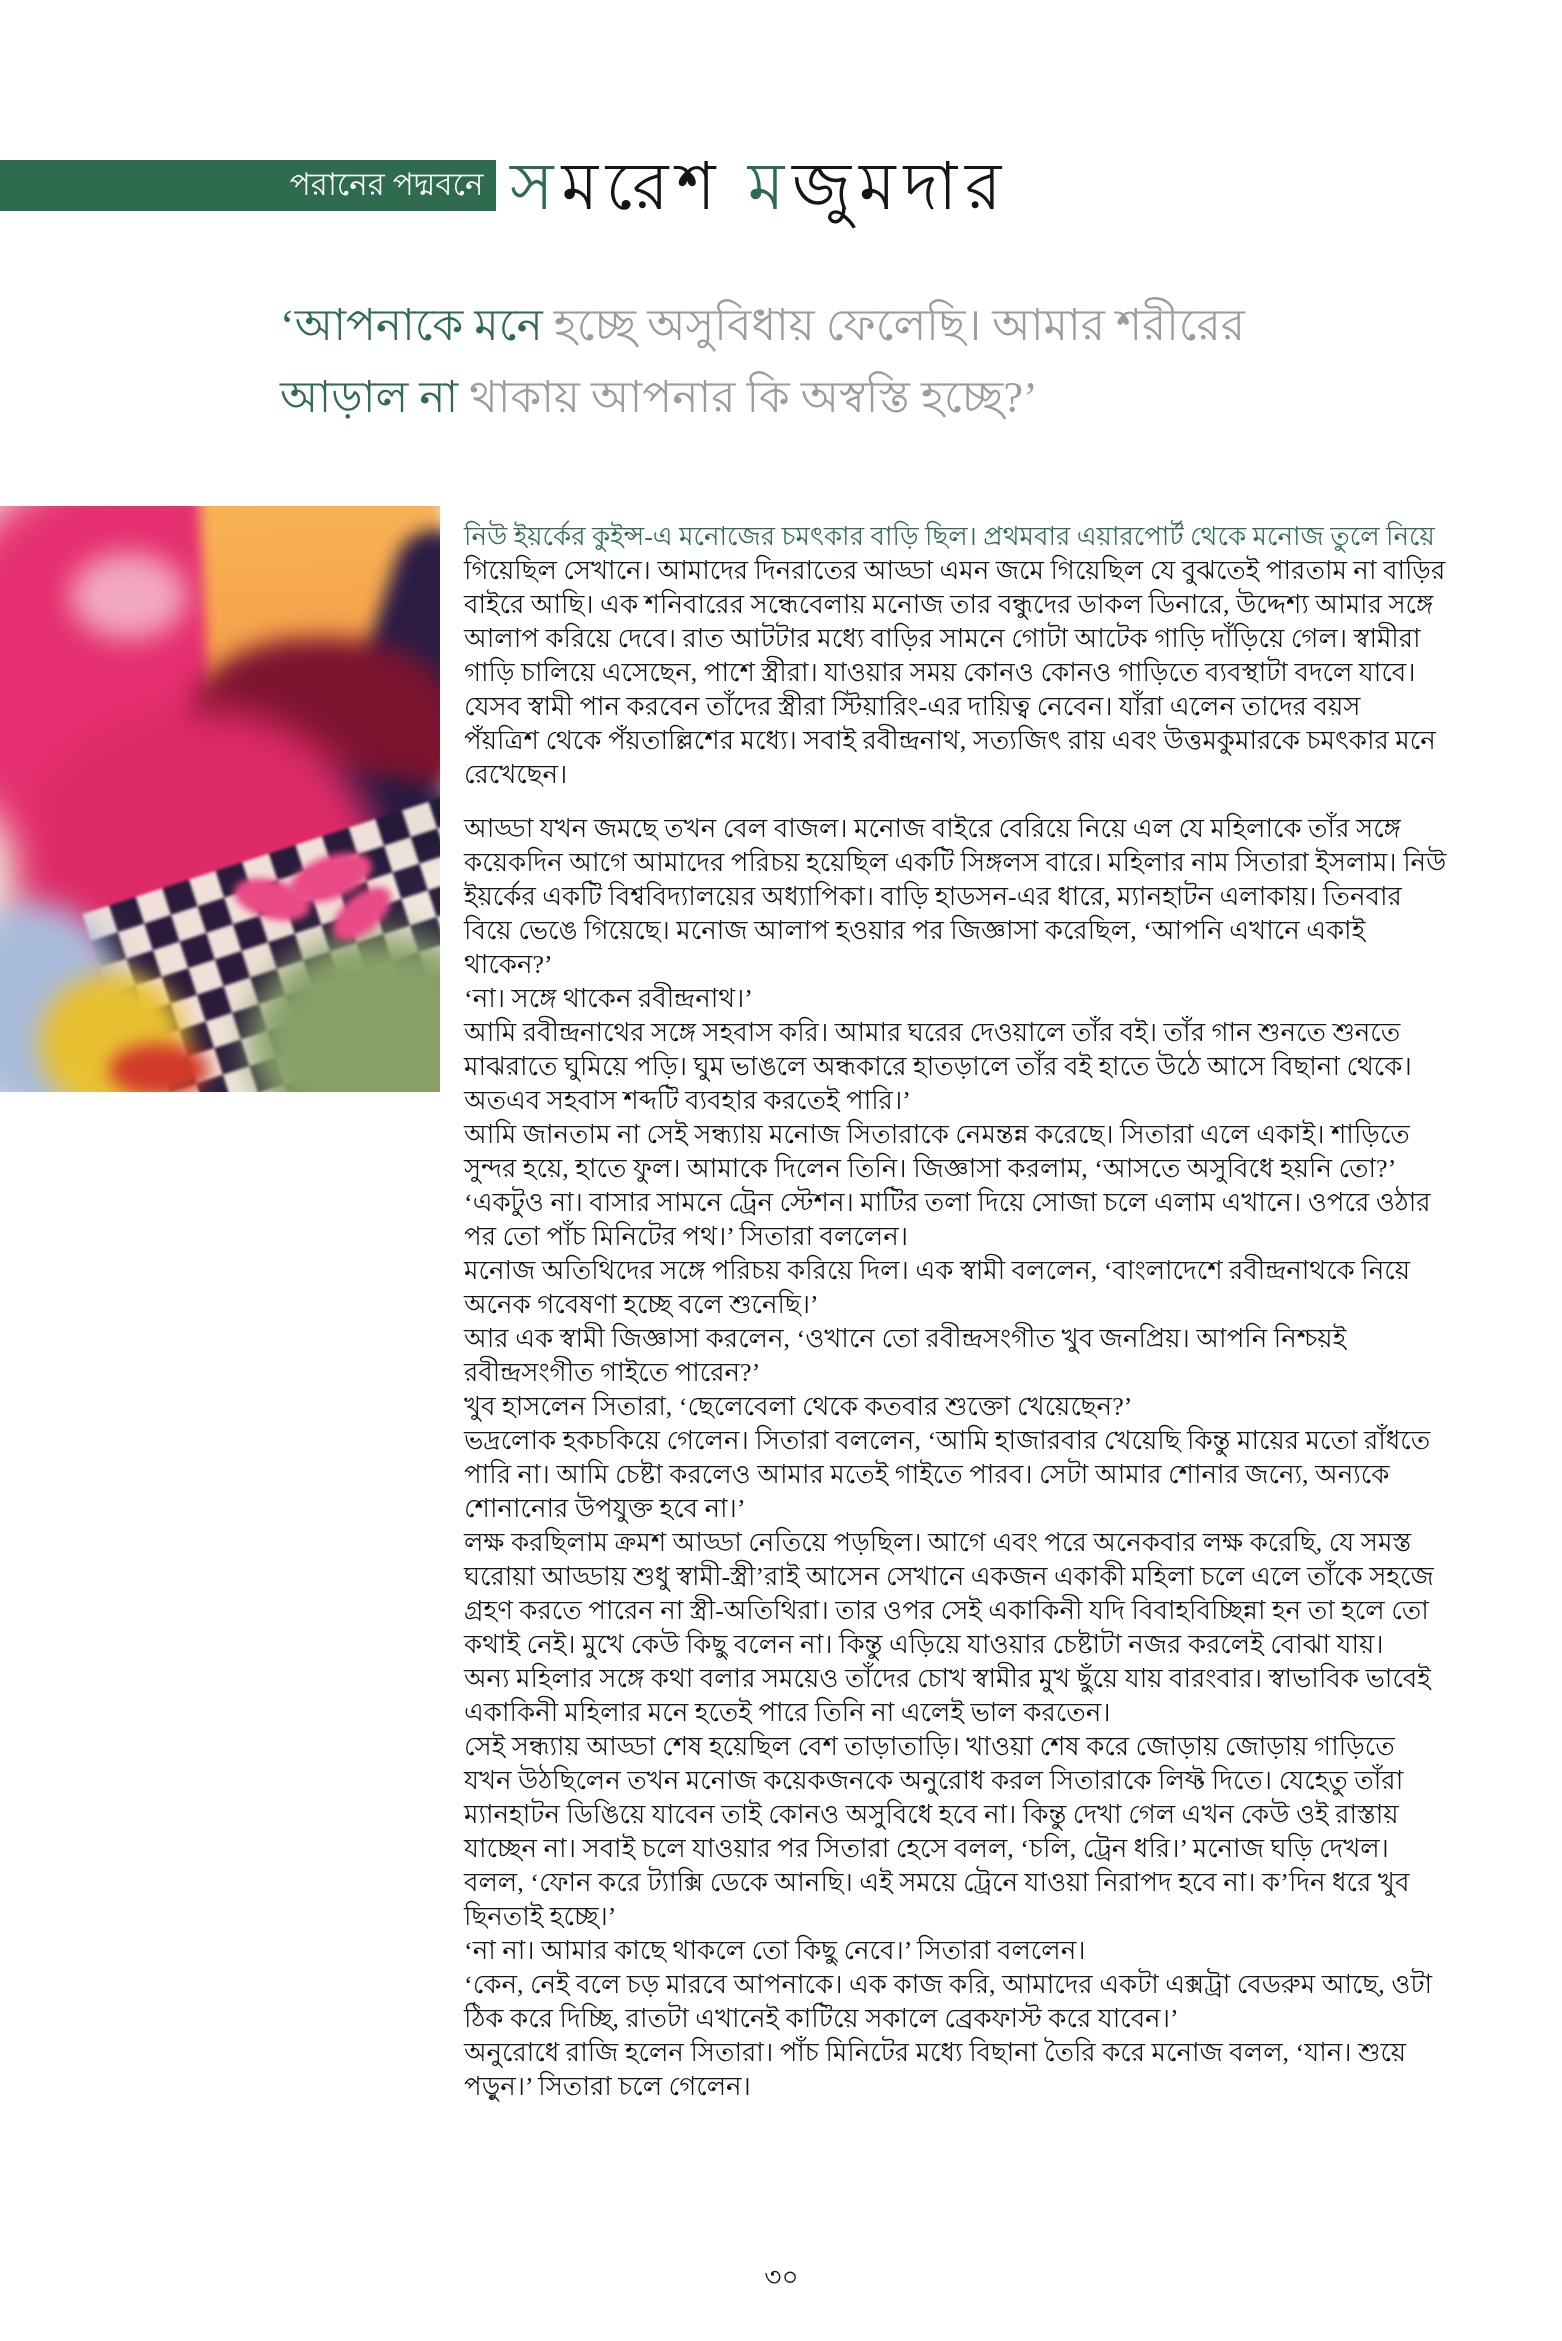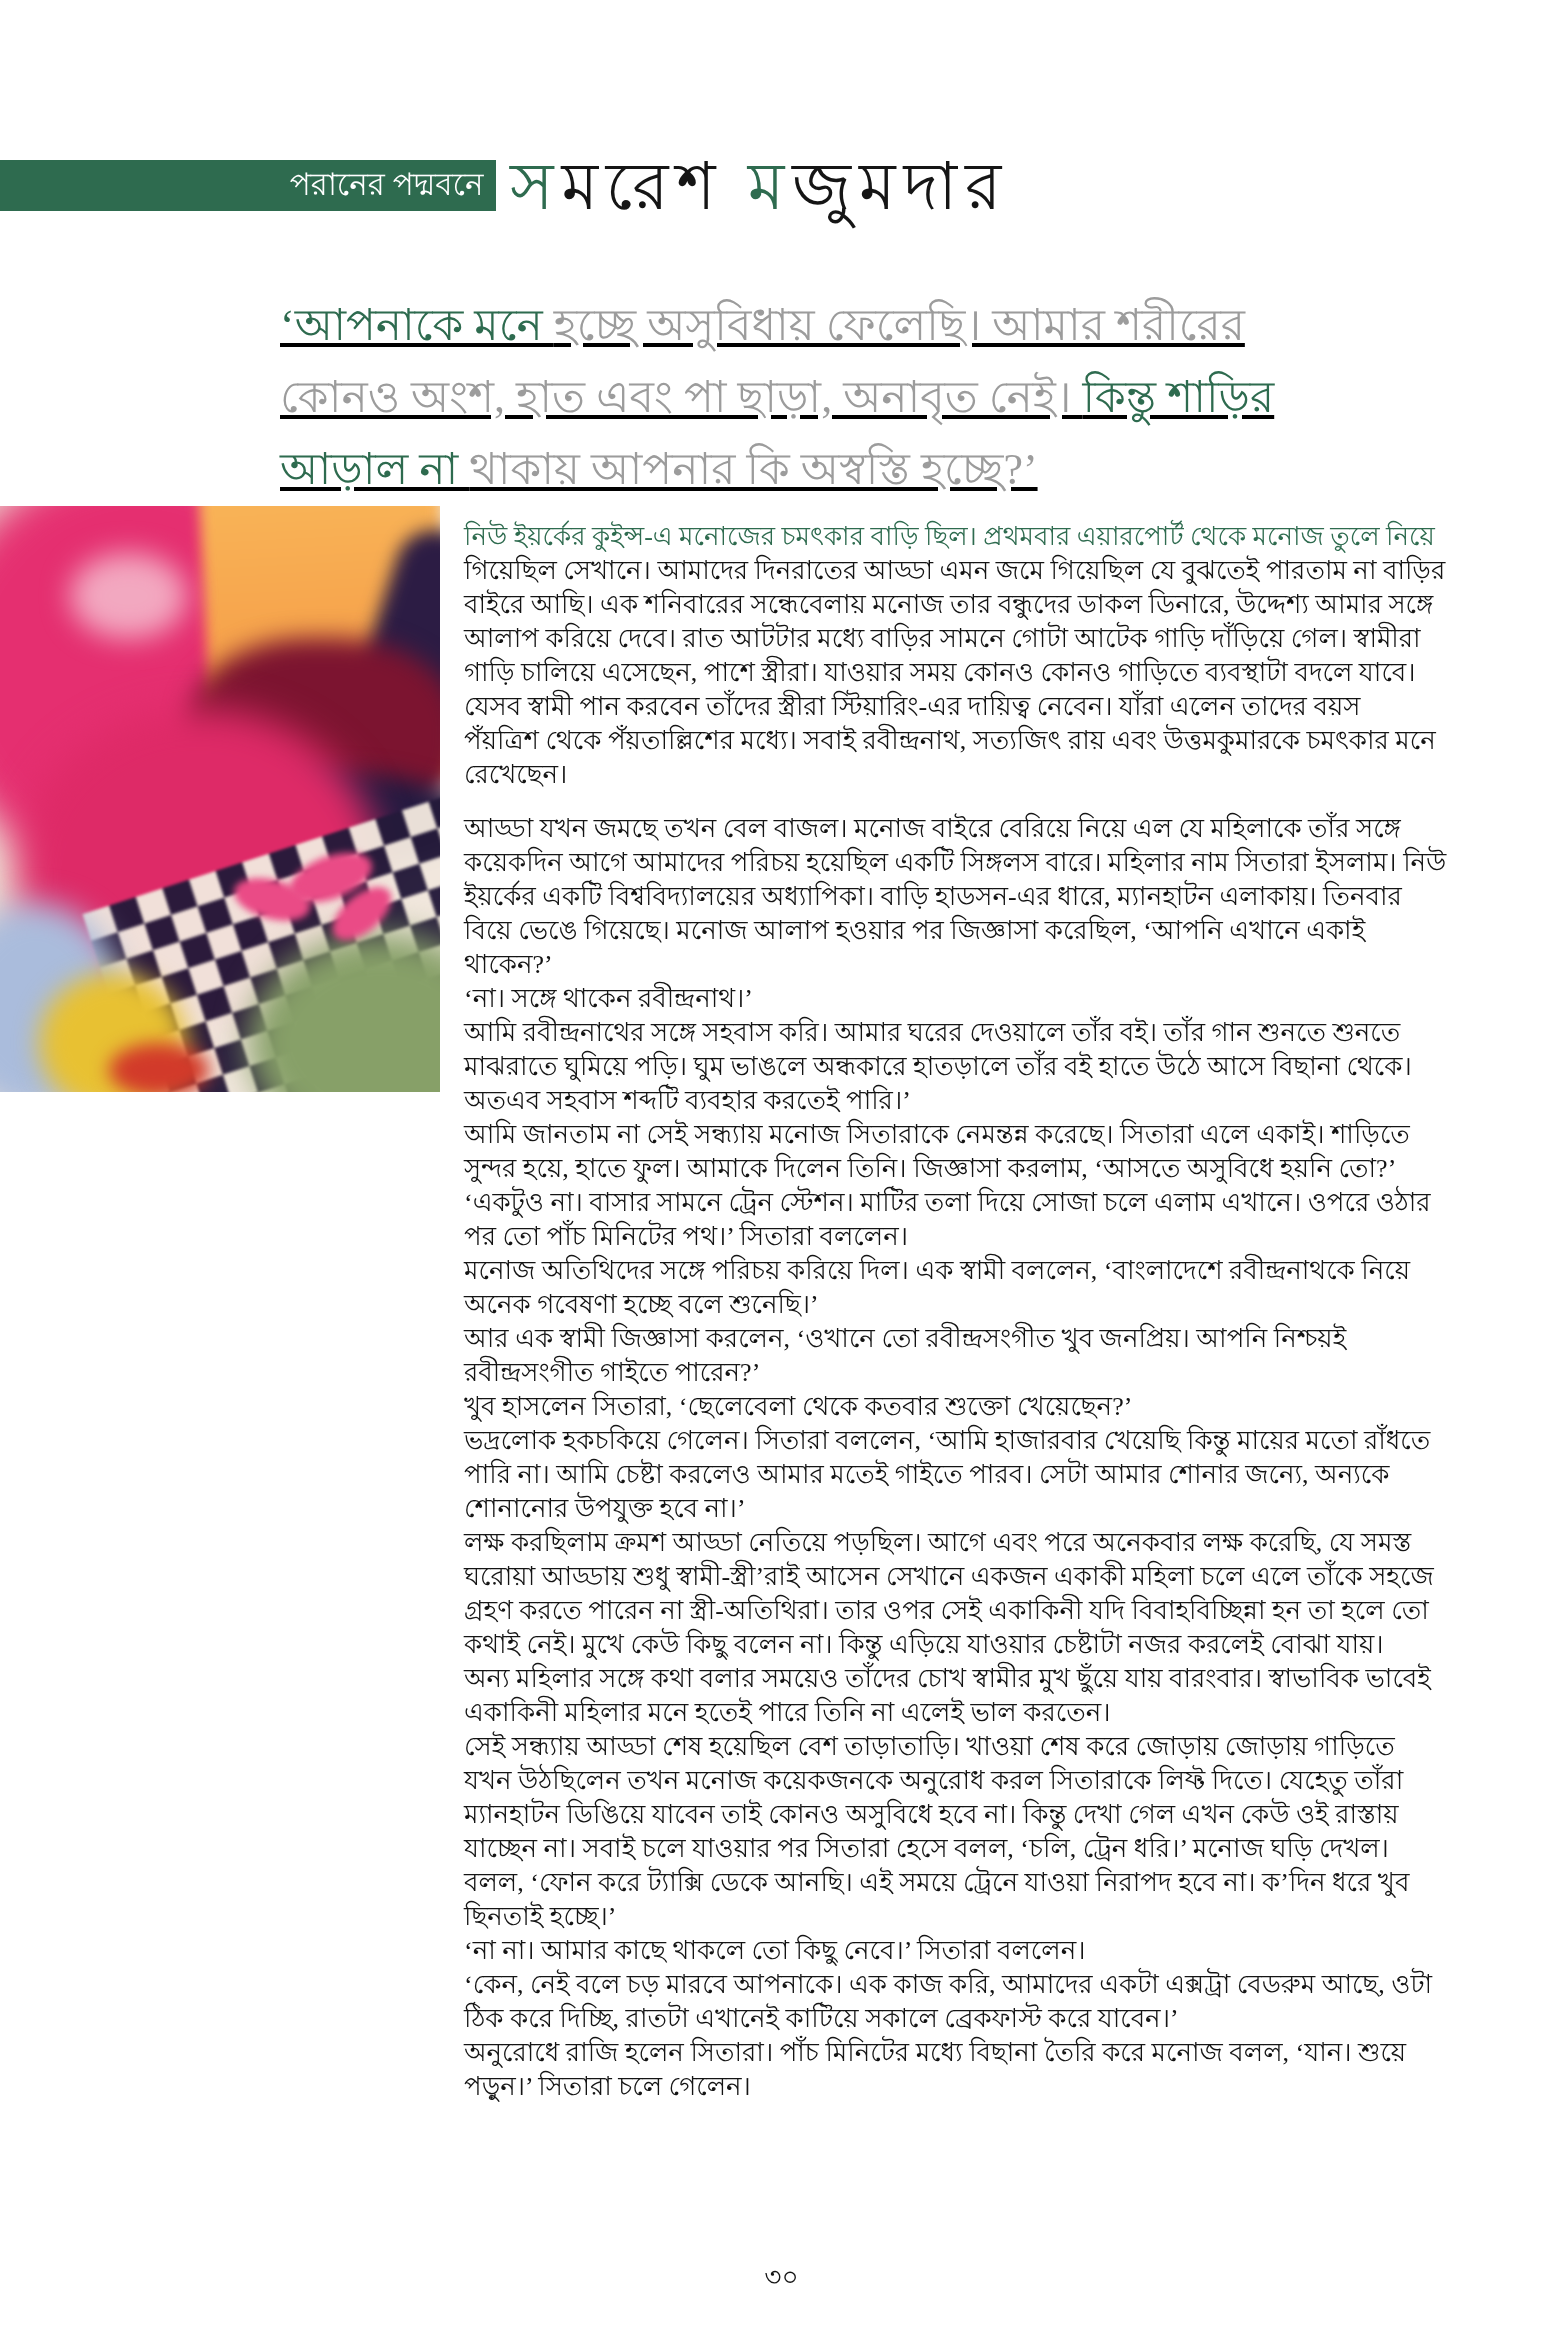--- a/index.html
+++ b/index.html
@@ -22,21 +22,21 @@
     position:absolute;left:510px;top:153px;height:67px;
     font-size:66px;line-height:67px;letter-spacing:7.8px;white-space:nowrap;
     color:#151515;
   }
   .author .green{color:var(--green,#2e6b4f);}
   
   .pullquote{
     position:absolute;left:280px;top:290px;width:1105px;
     font-size:44px;line-height:72px;
   }
-  .pullquote .pq-line{white-space:nowrap;text-decoration:underline;}
+  .pullquote .pq-line{white-space:nowrap;}
   .pullquote .green{color:var(--green,#2e6b4f);}
   .pullquote .gray{color:var(--gray,#9c9c9c);}
   
   .artwork{
     position:absolute;left:0;top:506px;width:440px;height:586px;
     overflow:hidden;background:#efe4d8;
   }
   .artwork div{position:absolute;}
   .a-pink1{left:-70px;top:-47px;width:420px;height:420px;background:#e52f70;border-radius:50%;filter:blur(20px);}
   .a-pink2{left:15.6px;top:202px;width:366px;height:335px;background:#de2a67;border-radius:50%;filter:blur(18.7px);}
@@ -76,21 +76,20 @@
 <div class="page">
 
   <div class="band">
     <span>পরানের পদ্মবনে</span>
   </div>
 
   <div class="author"><span class="green">স</span><span class="">মরেশ </span><span class="green">ম</span><span class="">জুমদার</span></div>
 
   <div class="pullquote">
       <div class="pq-line"><span class="green">‘আপনাকে মনে </span><span class="gray">হচ্ছে অসুবিধায় ফেলেছি। আমার শরীরের</span></div>
-      <div class="pq-line"><span class="gray">কোনও অংশ, হাত এবং পা ছাড়া, অনাবৃত নেই।  </span><span class="green">কিন্তু শাড়ির</span></div>
       <div class="pq-line"><span class="green">আড়াল না </span><span class="gray">থাকায় আপনার কি অস্বস্তি হচ্ছে?’</span></div>
     </div>
 
   <div class="artwork">
     <div class="a-pink1"></div>
     <div class="a-orange"></div>
     <div class="a-navy1"></div>
     <div class="a-maroon"></div>
     <div class="a-navy2"></div>
     <div class="a-pink2"></div>

